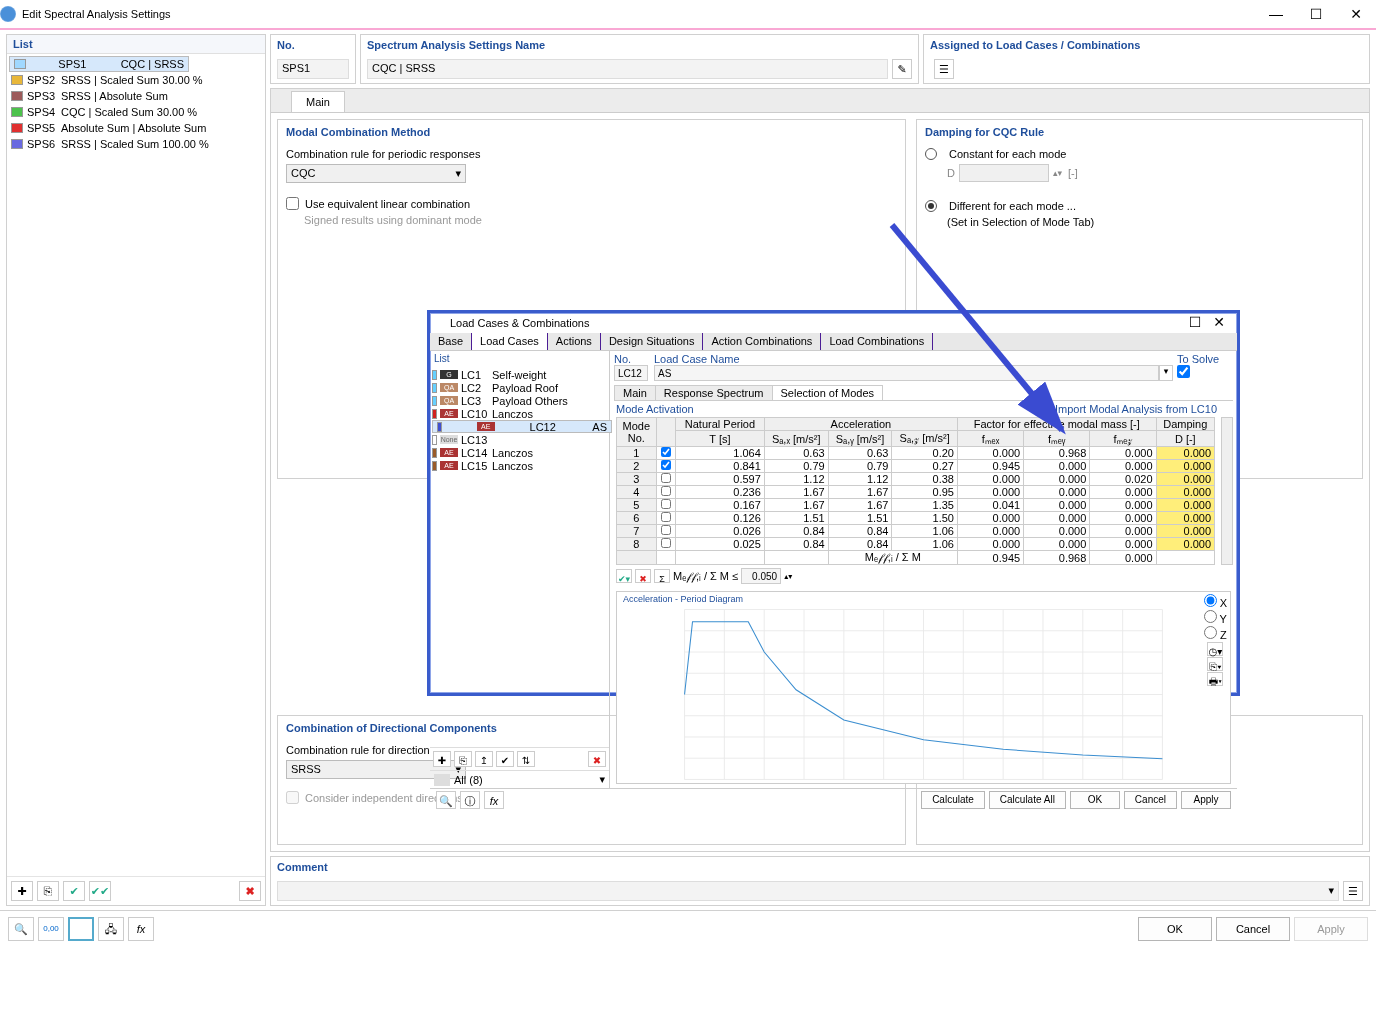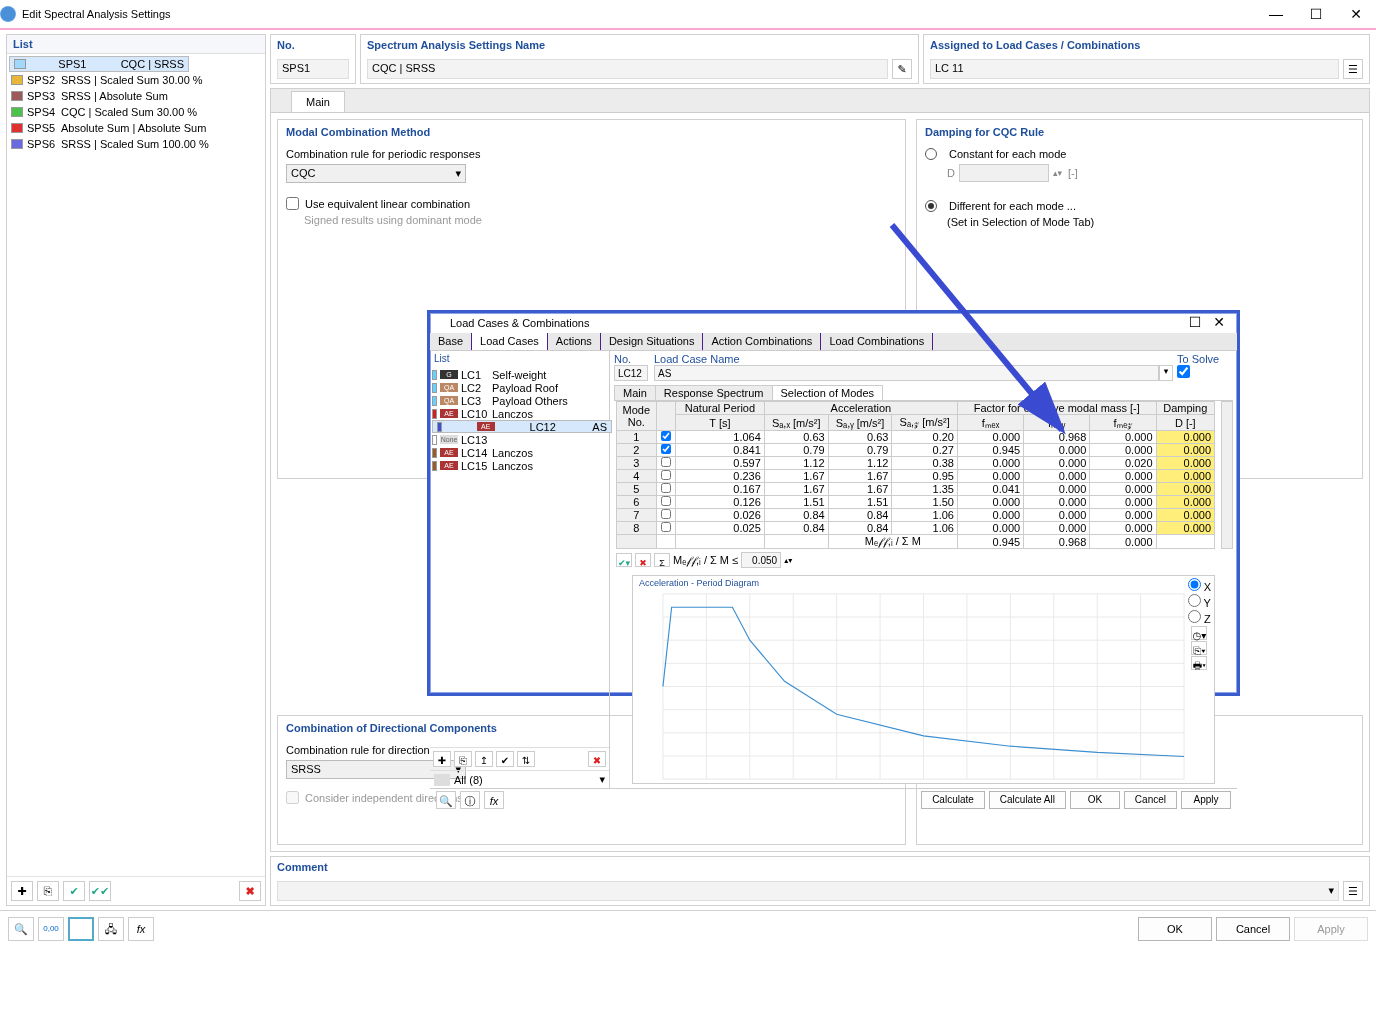--- a/index.html
+++ b/index.html
@@ -61,21 +61,21 @@
 .w2tabs2{height:16px;display:flex;font-size:10px;border-bottom:1px solid #ccc;margin:2px 4px 0}
 .w2tabs2 .t{padding:1px 8px;border:1px solid #ccc;border-bottom:none;margin-right:-1px;background:#ececec}
 .w2tabs2 .t.active{background:#fff}
 .modeact{padding:2px 6px;font-size:10px;color:#1f4e9b;display:flex;justify-content:space-between}
 .mtable{font-size:9px;border-collapse:collapse;margin:0 6px;width:calc(100% - 24px)}
 .mtable th,.mtable td{border:1px solid #ccc;padding:0 3px;height:11px;text-align:right;background:#fff}
 .mtable th{background:#efefef;text-align:center;font-weight:normal}
 .mtable td.c{text-align:center}
 .mtable td.hl{background:#ffee7a}
 .mtable td.lb{background:#efefef;text-align:center}
-.chartarea{flex:1;border:1px solid #ccc;margin:4px 22px;position:relative;background:#fff}
+.chartarea{flex:1;border:1px solid #ccc;margin:4px 6px;position:relative;background:#fff}
 .chartarea .ctitl{position:absolute;top:2px;left:6px;font-size:9px;color:#1f4e9b}
 .chartarea svg{position:absolute;top:14px;left:0;width:100%;height:calc(100% - 14px)}
 .sidectl{position:absolute;right:3px;top:2px;font-size:9px;display:flex;flex-direction:column;gap:1px;align-items:center}
 .w2footer{height:22px;border-top:1px solid #ccc;display:flex;align-items:center;padding:0 6px;gap:4px}
 .arrow{position:absolute;color:#3a4bd1;z-index:5;pointer-events:none}
 .commentsec{border:1px solid #d0d0d0;margin-top:auto}
 .leftfoot{display:flex;gap:4px;padding:4px;border-top:1px solid #e4e4e4}
 .minitool{width:22px;height:20px;border:1px solid #ccc;background:#fff;text-align:center;line-height:18px;font-size:11px}
 .secthdr2{color:#1f4e9b;font-weight:bold;padding:4px 6px;font-size:11px}
 </style>
@@ -147,21 +147,20 @@
       <div class="box namebox">
         <div class="secthdr2">Spectrum Analysis Settings Name</div>
         <div class="fieldval">
           <div class="fieldtxt">CQC | SRSS</div>
           <span class="iconbtn">✎</span>
         </div>
       </div>
       <div class="box assignbox">
         <div class="secthdr2">Assigned to Load Cases / Combinations</div>
         <div class="fieldval">
-          <div class="fieldtxt">LC 11</div>
           <span class="iconbtn">☰</span>
         </div>
       </div>
     </div>
 
     <div class="box" style="flex:1;display:flex;flex-direction:column">
       <div class="tabstrip">
           <div class="tab">Main</div>
         </div>
       <div class="formrow" style="flex:1;align-items:flex-start">
@@ -361,20 +360,24 @@
         <div style="width:56px">
           <div style="color:#1f4e9b">To Solve</div>
           <input type="checkbox" checked="" style="">
         </div>
       </div>
       <div class="w2tabs2" id="w2tabs2">
           <div class="t">Main</div>
           <div class="t">Response Spectrum</div>
           <div class="t active">Selection of Modes</div>
         </div>
+      <div class="modeact">
+        <span>Mode Activation</span>
+        <span style="margin-right:14px">Import Modal Analysis from LC10</span>
+      </div>
       <div style="display:flex">
       <table class="mtable" id="mtable">
             <tbody>
               <tr>
                 <th rowspan="2">Mode<br>No.</th>
                 <th rowspan="2"></th>
                 <th>Natural Period</th>
                 <th colspan="3">Acceleration</th>
                 <th colspan="3">Factor for effective modal mass [-]</th>
                 <th>Damping</th>

